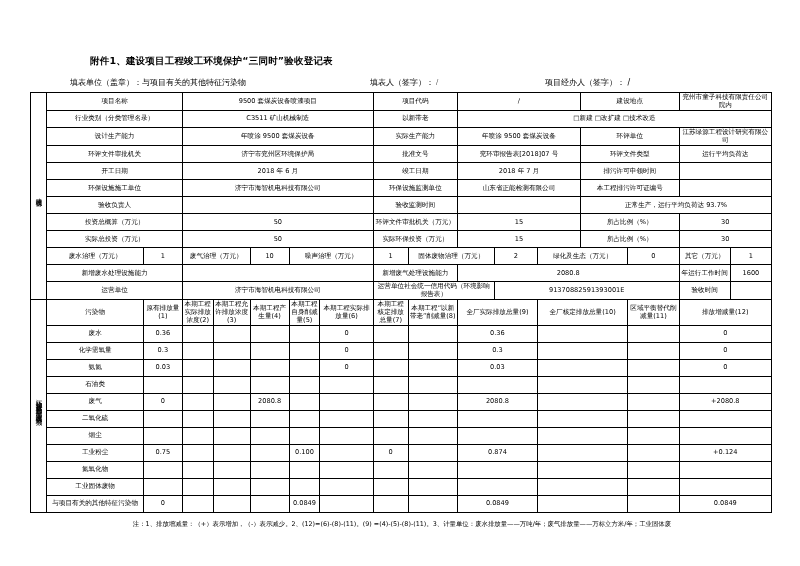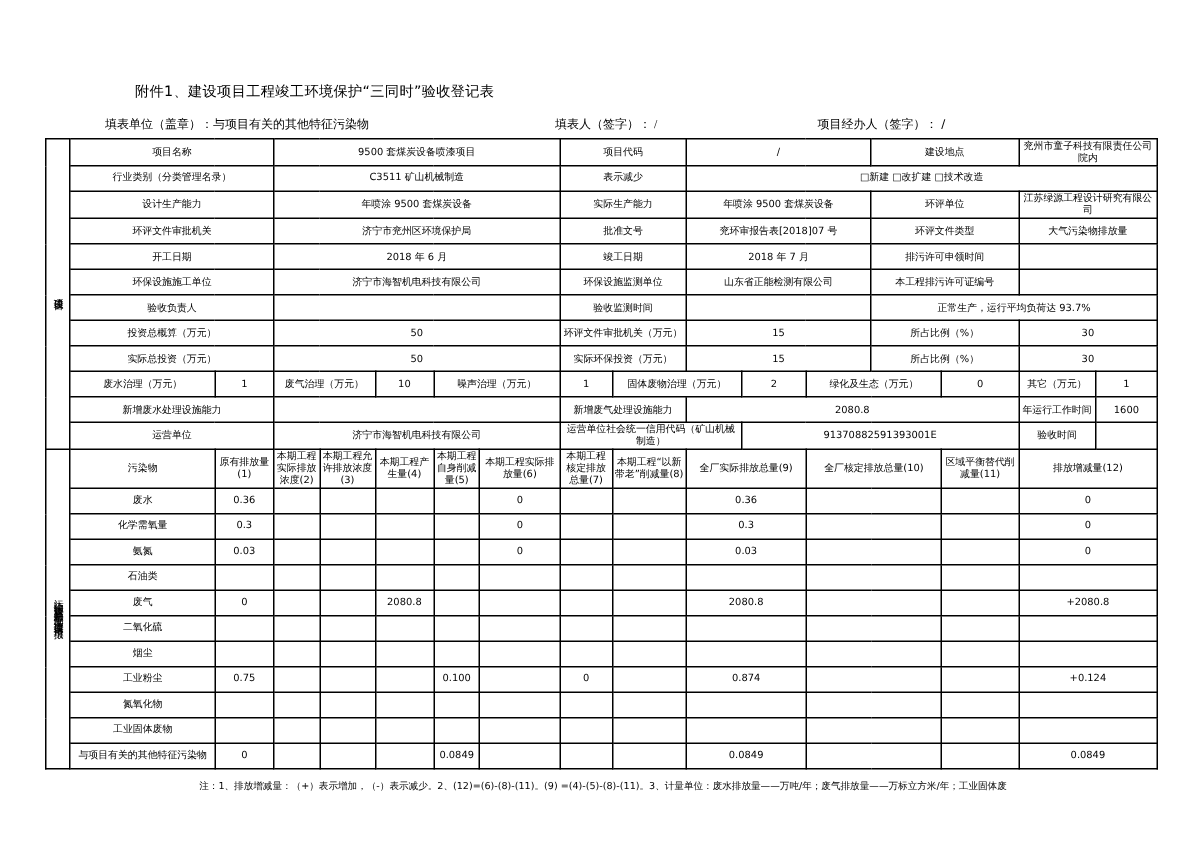--- a/index.html
+++ b/index.html
@@ -15,21 +15,21 @@
     overflow: hidden;
   }
   .page {
     position: relative;
     width: 800px;
     height: 566px;
     padding: 0;
   }
   .title {
     font-size: 9.5px;
-    font-weight: normal;
+    font-weight: bold;
     margin: 55px 0 0 90px;
     letter-spacing: 0.2px;
   }
   .subhead {
     display: flex;
     font-size: 8px;
     margin: 9px 0 4px 70px;
     width: 660px;
   }
   .subhead .seg1 { width: 300px; }
@@ -121,40 +121,40 @@
       <td colspan="5">9500 套煤炭设备喷漆项目</td>
       <td colspan="2">项目代码</td>
       <td colspan="3">/</td>
       <td colspan="2">建设地点</td>
       <td colspan="2">兖州市童子科技有限责任公司院内</td>
     </tr>
 
     <tr class="taller">
       <td colspan="3">行业类别（分类管理名录）</td>
       <td colspan="5">C3511 矿山机械制造</td>
-      <td colspan="2">表示减少</td>
+      <td colspan="2">以新带老</td>
       <td colspan="7">□新建    □改扩建       □技术改造</td>
     </tr>
 
     <tr>
       <td colspan="3">设计生产能力</td>
       <td colspan="5">年喷涂 9500 套煤炭设备</td>
       <td colspan="2">实际生产能力</td>
       <td colspan="3">年喷涂 9500 套煤炭设备</td>
       <td colspan="2">环评单位</td>
       <td colspan="2">江苏绿源工程设计研究有限公司</td>
     </tr>
 
     <tr>
       <td colspan="3">环评文件审批机关</td>
       <td colspan="5">济宁市兖州区环境保护局</td>
       <td colspan="2">批准文号</td>
       <td colspan="3">兖环审报告表[2018]07 号</td>
       <td colspan="2">环评文件类型</td>
-      <td colspan="2">大气污染物排放量</td>
+      <td colspan="2">运行平均负荷达</td>
     </tr>
 
     <tr>
       <td colspan="3">开工日期</td>
       <td colspan="5">2018 年 6 月</td>
       <td colspan="2">竣工日期</td>
       <td colspan="3">2018 年 7 月</td>
       <td colspan="2">排污许可申领时间</td>
       <td colspan="2"></td>
     </tr>
@@ -214,21 +214,21 @@
       <td colspan="5"></td>
       <td colspan="2">新增废气处理设施能力</td>
       <td colspan="5">2080.8</td>
       <td>年运行工作时间</td>
       <td>1600</td>
     </tr>
 
     <tr>
       <td colspan="3">运营单位</td>
       <td colspan="5">济宁市海智机电科技有限公司</td>
-      <td colspan="3">运营单位社会统一信用代码（矿山机械制造）</td>
+      <td colspan="3">运营单位社会统一信用代码（环境影响报告表）</td>
       <td colspan="4">91370882591393001E</td>
       <td>验收时间</td>
       <td></td>
     </tr>
 
     <tr class="colhdr">
       <td class="vert" rowspan="12"><span>污染物排放达标与总量控制（工业建设项目填报）</span></td>
       <td colspan="2">污染物</td>
       <td>原有排放量(1)</td>
       <td>本期工程实际排放浓度(2)</td>

